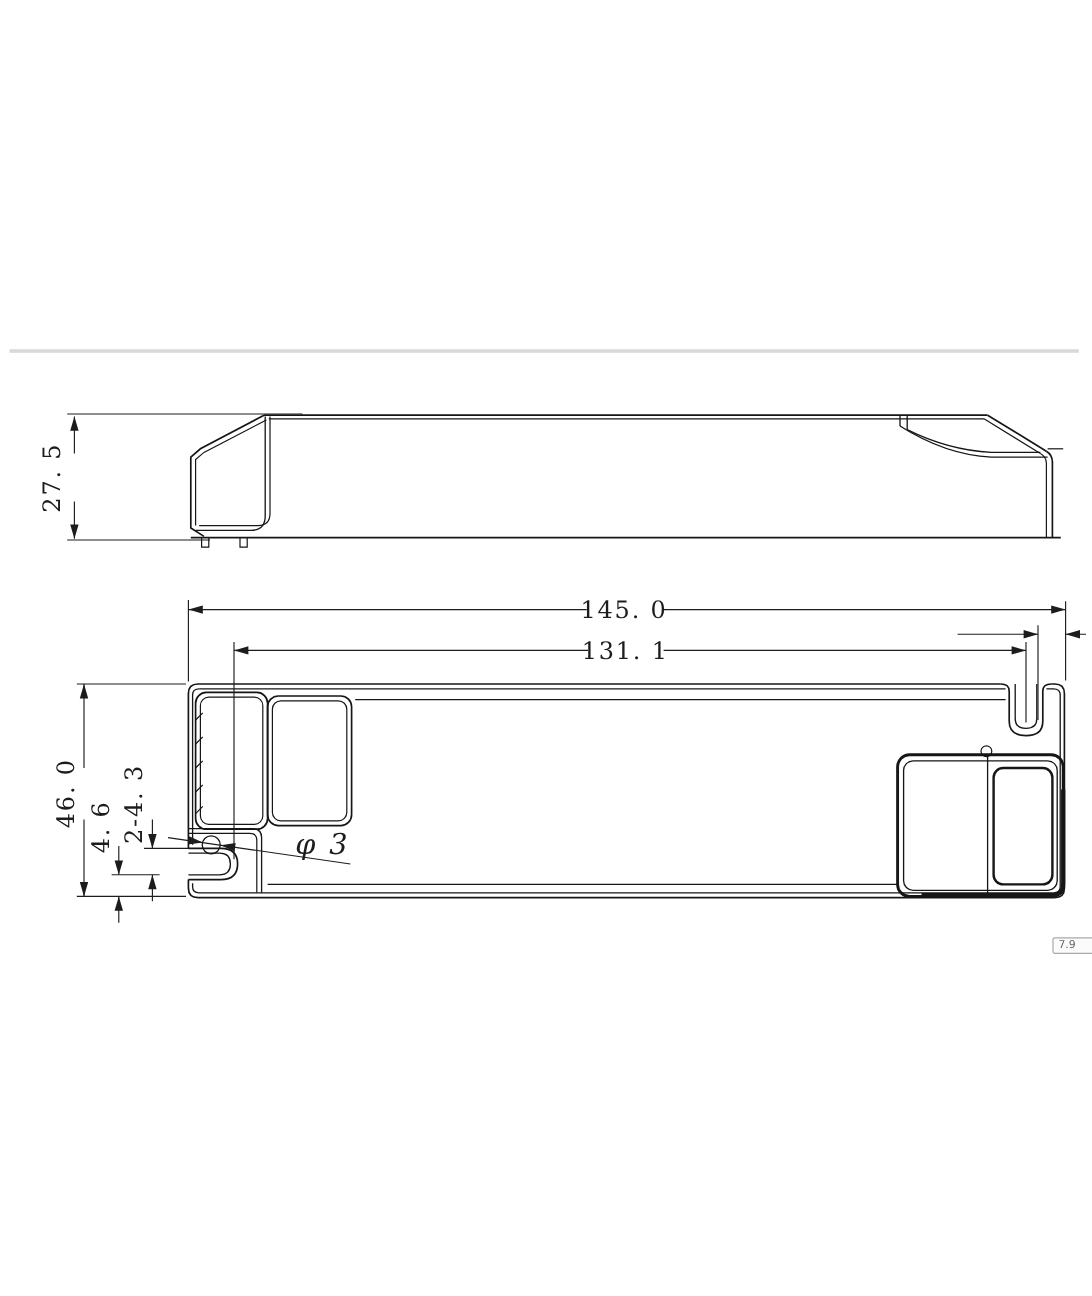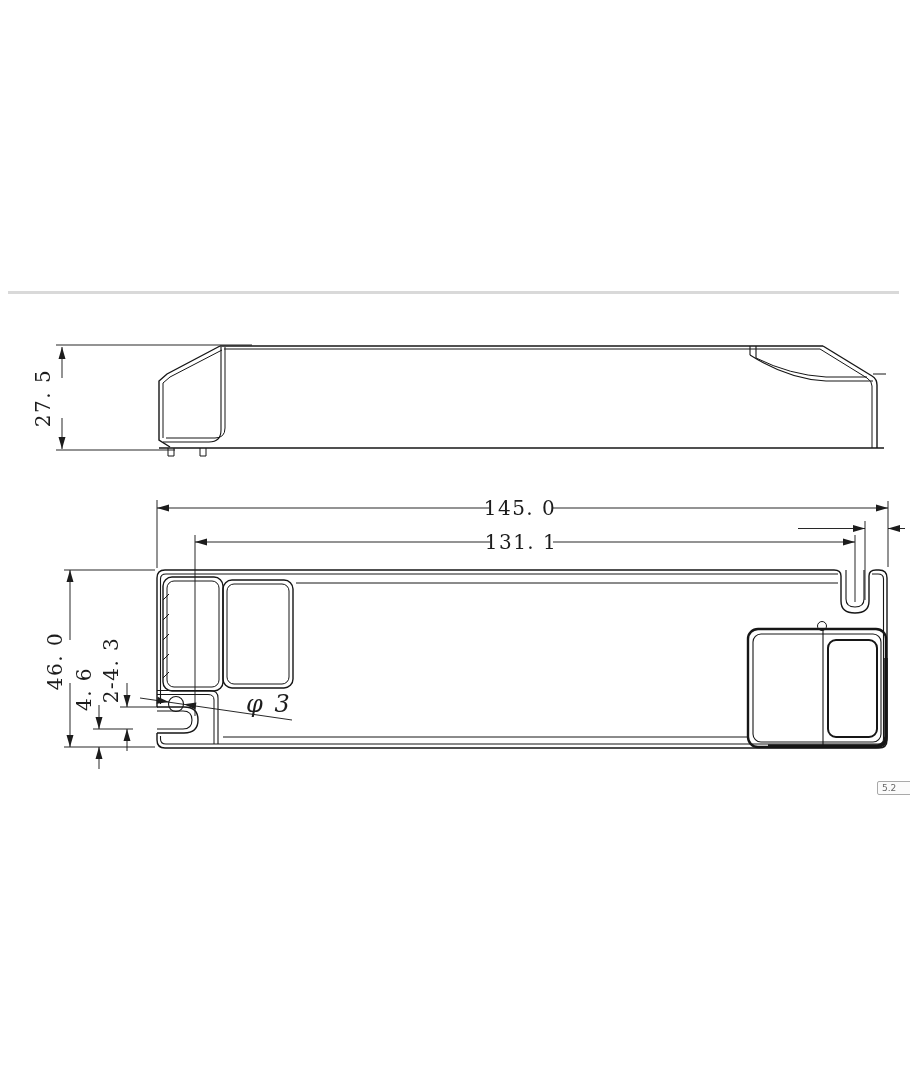--- a/index.html
+++ b/index.html
@@ -130,16 +130,16 @@
       <text class="dtx" x="118" y="670" text-anchor="middle" transform="rotate(-90 118 670)">2-4. 3</text>
 
       <path class="dim" d="M140,698 L292,720"></path>
       <path class="ar" d="M169,702 l-12,-3.5 l0,7 z" transform="rotate(8.3 169 702)"></path>
       <path class="ar" d="M184,704.3 l12,-3.5 l0,7 z" transform="rotate(8.3 184 704.3)"></path>
       <text class="phi" x="246" y="712">φ 3</text>
     </g>
   </svg>
 
   <div class="badge">
-    <span>5.2</span>
+    <span>7.9</span>
   </div>
 
 </div>
 
 </body></html>

